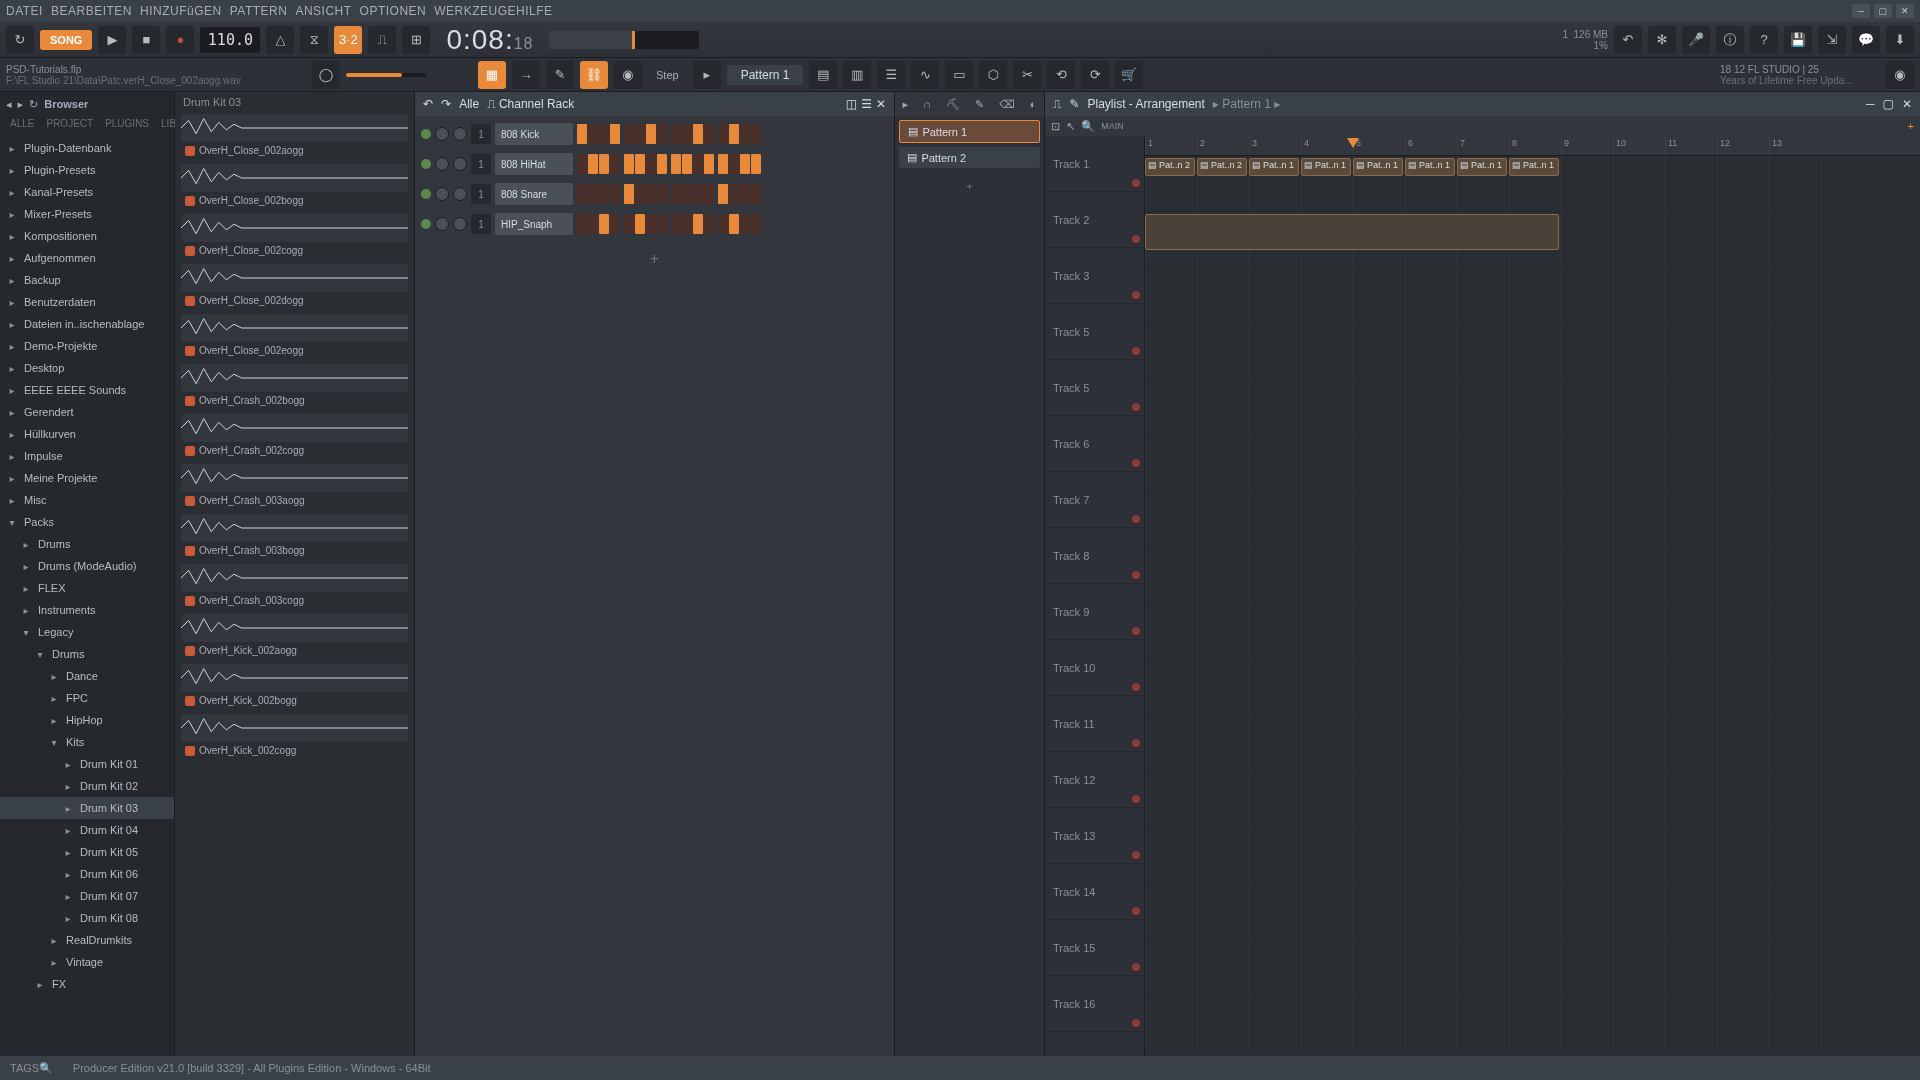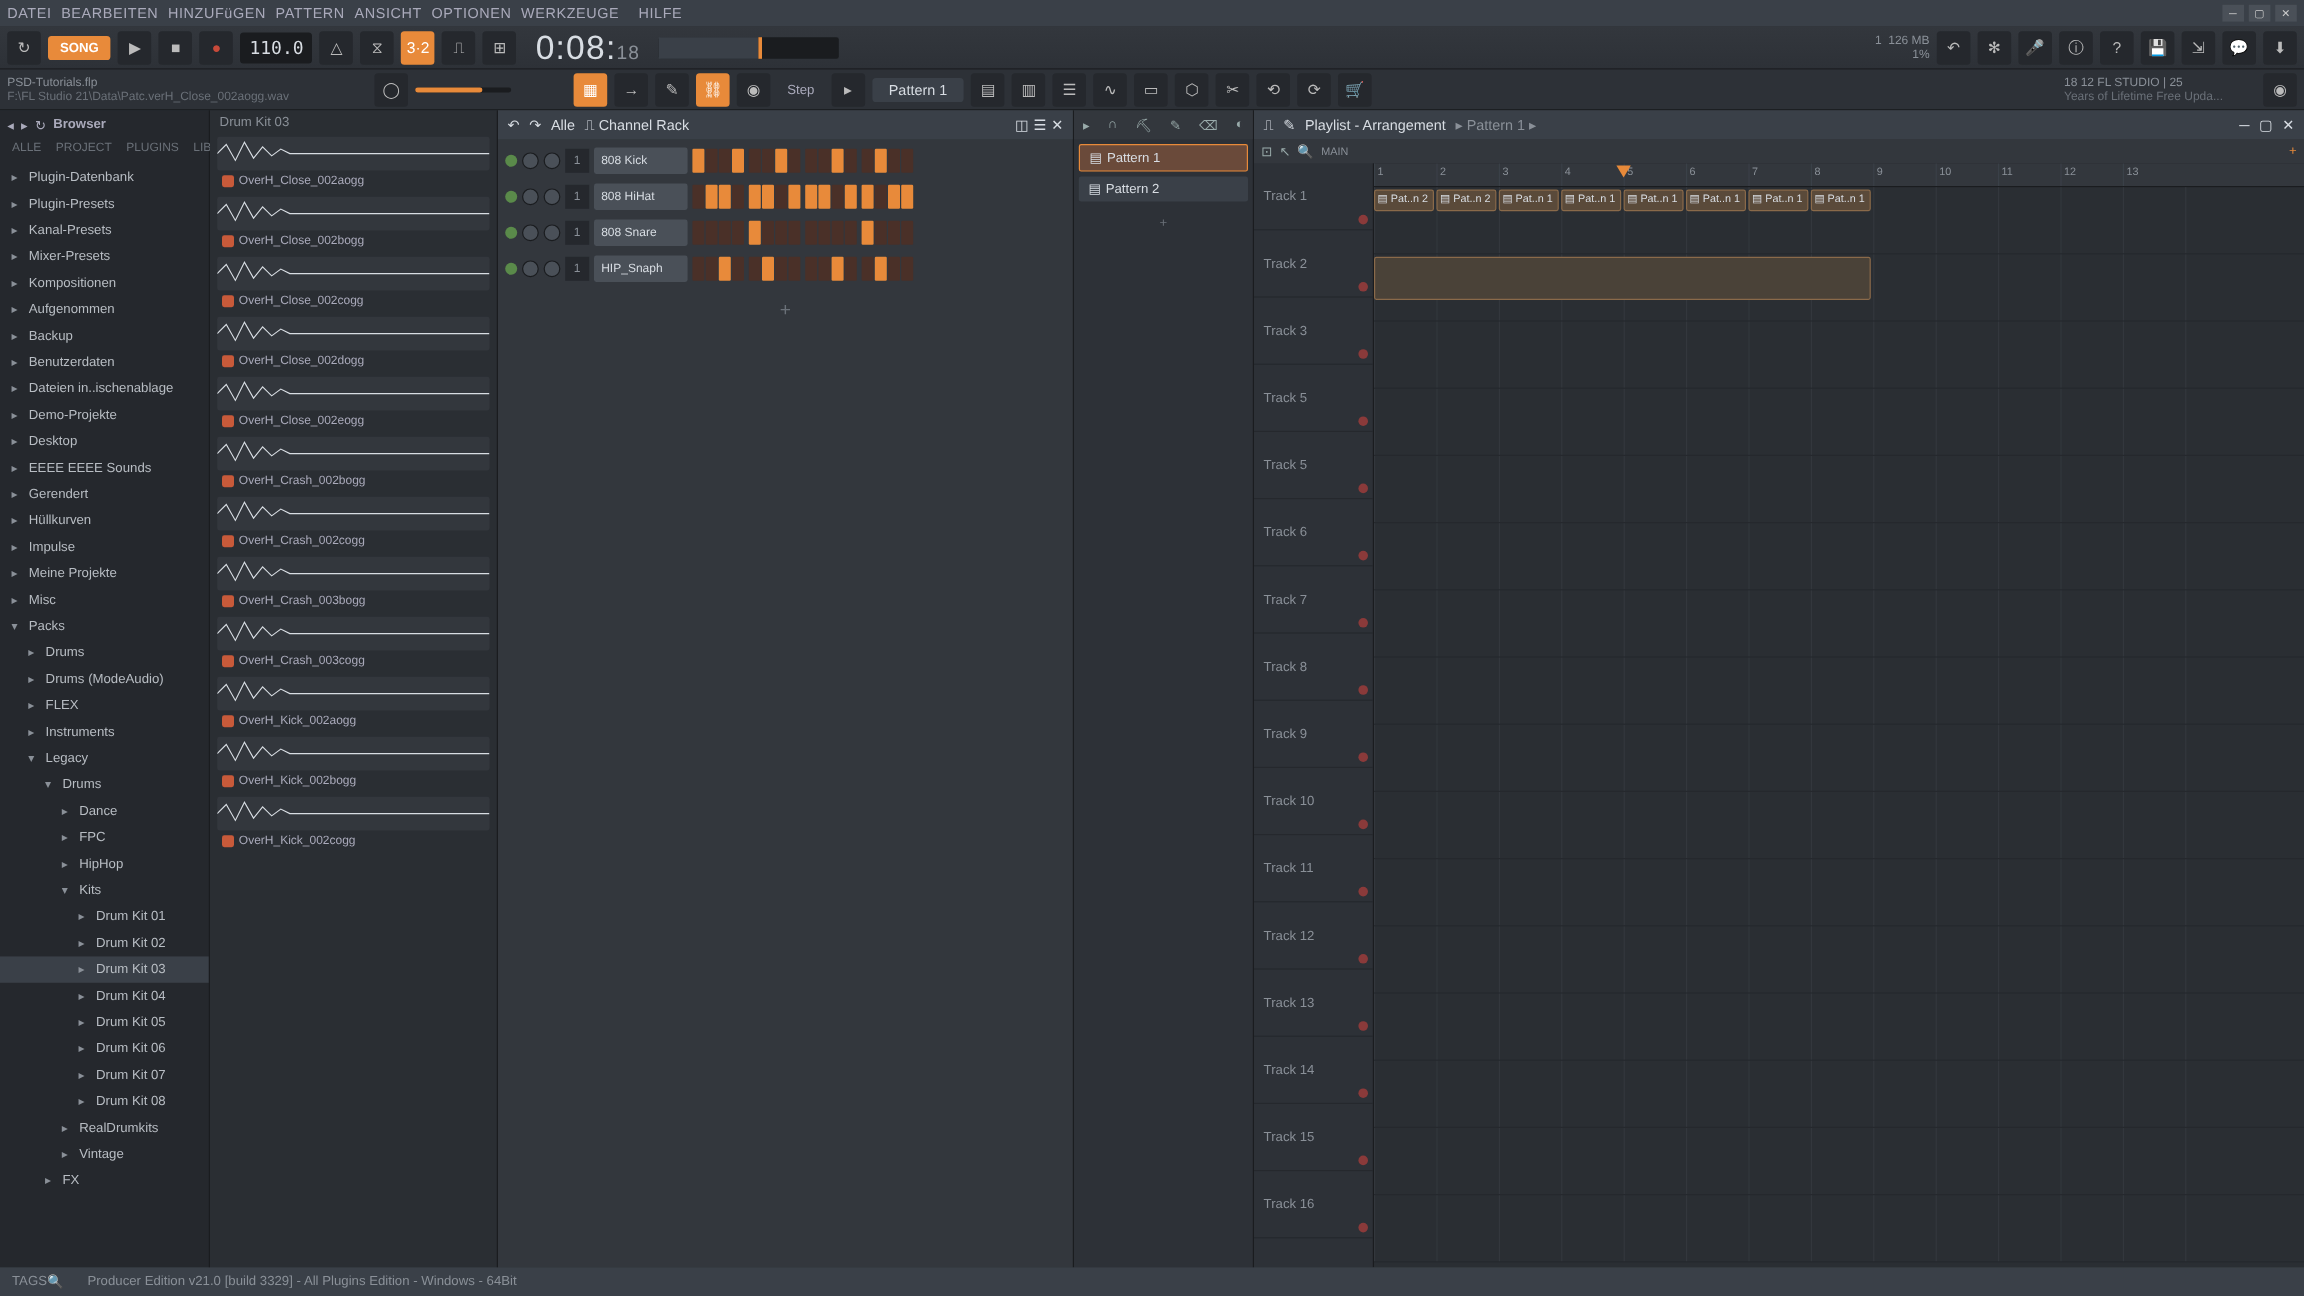--- a/index.html
+++ b/index.html
@@ -87,21 +87,21 @@
 .gcell{position:absolute;top:0;height:100%;border-left:1px solid #33373d}
 .clip{position:absolute;height:18px;background:#5a4a3a;border:1px solid #8a6a4a;border-radius:2px;font-size:9px;color:#d8dde3;padding:1px 2px;overflow:hidden;white-space:nowrap}
 
 .footer{height:24px;background:#3a4048;display:flex;align-items:center;padding:0 10px;color:#8a9098;font-size:11px}
 .footer .c{flex:1;text-align:left}
 </style>
 </head>
 <body>
 
 <div class="titlebar">
-  <span id="menus"><span style="margin-right:8px">DATEI</span><span style="margin-right:8px">BEARBEITEN</span><span style="margin-right:8px">HINZUFüGEN</span><span style="margin-right:8px">PATTERN</span><span style="margin-right:8px">ANSICHT</span><span style="margin-right:8px">OPTIONEN</span><span style="margin-right:16px">WERKZEUGE</span><span style="margin-right:8px">HILFE</span></span>
+  <span id="menus"><span style="margin-right:8px">DATEI</span><span style="margin-right:8px">BEARBEITEN</span><span style="margin-right:8px">HINZUFüGEN</span><span style="margin-right:8px">PATTERN</span><span style="margin-right:8px">ANSICHT</span><span style="margin-right:8px">OPTIONEN</span><span style="margin-right:0">WERKZEUGE</span><span style="margin-right:8px">HILFE</span></span>
   <span class="spacer"></span>
   <span class="winbtn">─</span>
   <span class="winbtn">▢</span>
   <span class="winbtn">✕</span>
 </div>
 
 <div class="toolbar1">
   <span class="tbtn dark">↻</span>
   <span class="songbtn">SONG</span>
   <span class="tbtn dark">▶</span>
@@ -423,20 +423,31 @@
           </div>
    </div>
         <div class="samitem">
      <div class="samwave">
        <svg viewBox="0 0 240 28">
               <path d="M0,14 L8,6 L16,20 L24,4 L32,18 L40,8 L48,16 L56,10 L64,14 L240,14" stroke="#d8dde3" fill="none" stroke-width="1"></path>
             </svg>
      </div>
      <div class="samname">
             <span class="dot"></span>
+            <span>OverH_Crash_003aogg</span>
+          </div>
+   </div>
+        <div class="samitem">
+     <div class="samwave">
+       <svg viewBox="0 0 240 28">
+              <path d="M0,14 L8,6 L16,20 L24,4 L32,18 L40,8 L48,16 L56,10 L64,14 L240,14" stroke="#d8dde3" fill="none" stroke-width="1"></path>
+            </svg>
+     </div>
+     <div class="samname">
+            <span class="dot"></span>
             <span>OverH_Crash_003bogg</span>
           </div>
    </div>
         <div class="samitem">
      <div class="samwave">
        <svg viewBox="0 0 240 28">
               <path d="M0,14 L8,6 L16,20 L24,4 L32,18 L40,8 L48,16 L56,10 L64,14 L240,14" stroke="#d8dde3" fill="none" stroke-width="1"></path>
             </svg>
      </div>
      <div class="samname">

